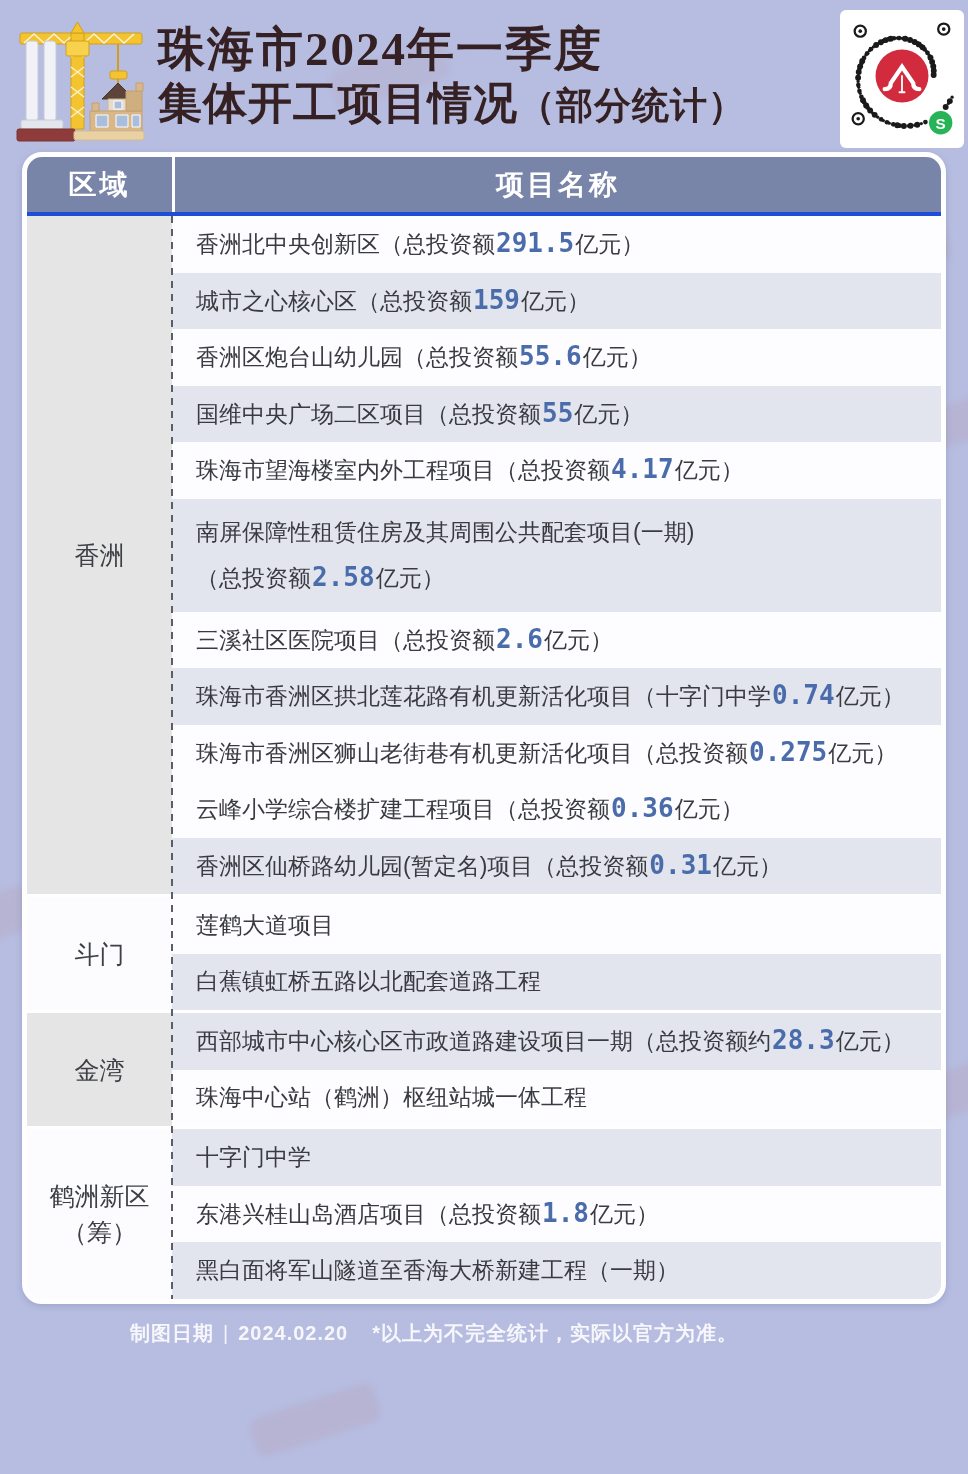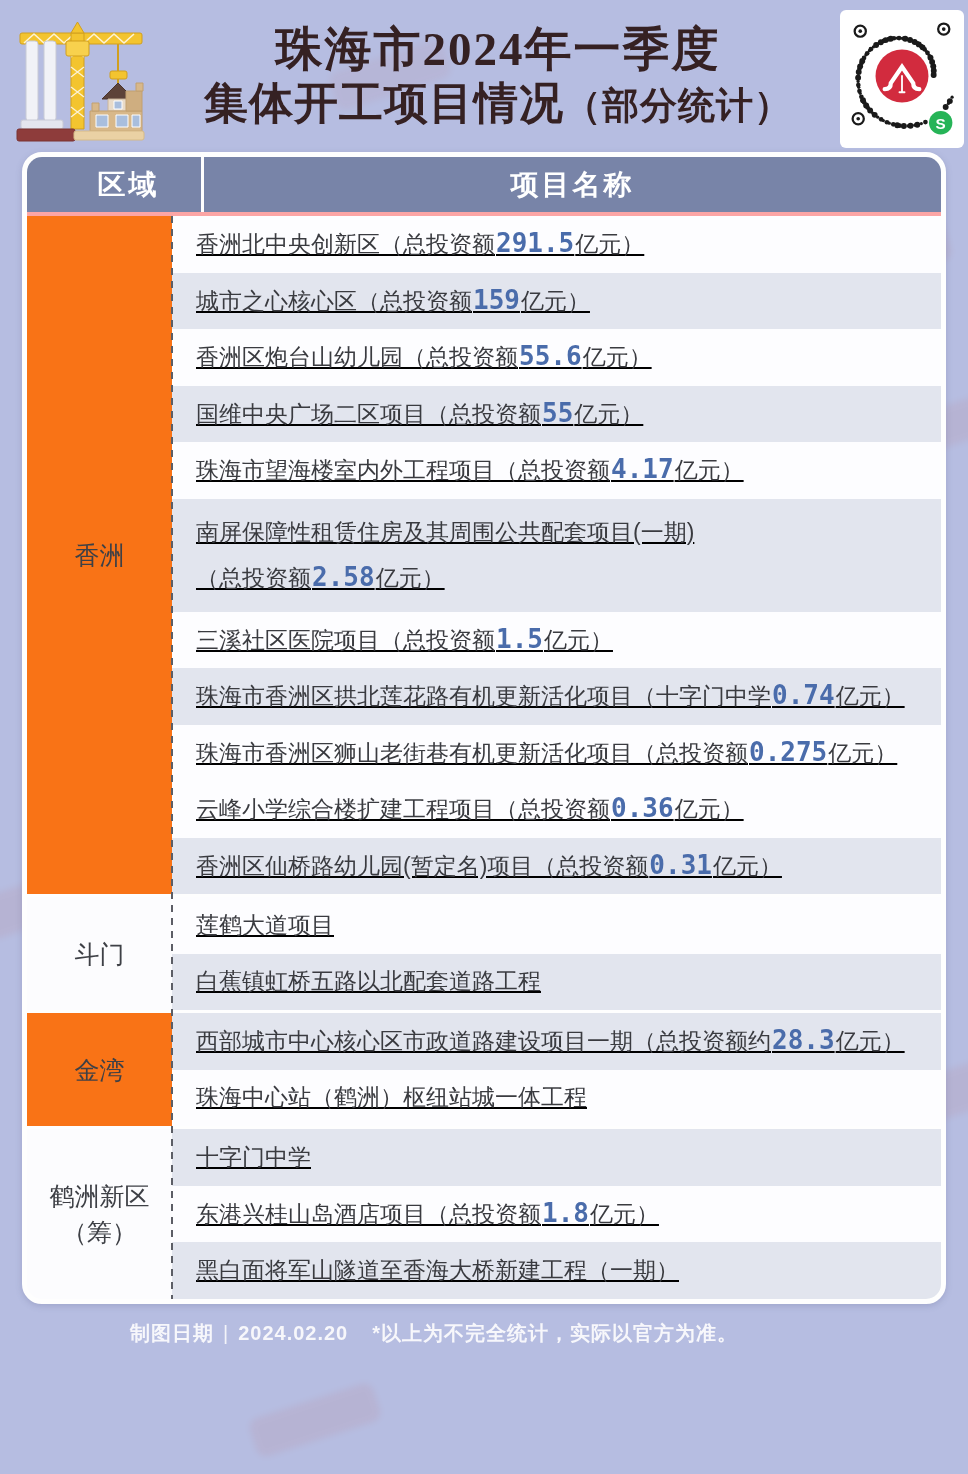--- a/index.html
+++ b/index.html
@@ -16,44 +16,44 @@
   .wm.w5{left:640px;top:620px;width:150px;height:48px;}
   .wm.w6{left:850px;top:1080px;width:140px;height:46px;}
   .wm.w7{left:250px;top:1400px;width:130px;height:40px;}
   .wm.w8{left:690px;top:960px;width:120px;height:42px;}
   .wm.w9{left:880px;top:410px;width:110px;height:40px;}
   .wm.w10{left:330px;top:55px;width:120px;height:40px;opacity:.05;}
 
   
   .topbar{height:152px;display:flex;align-items:center;padding:0 4px;position:relative;z-index:2;}
   .crane{width:146px;height:128px;flex:0 0 auto;margin:10px 0 0 8px;}
-  .titlebox{flex:1;text-align:center;color:#352123;margin-top:2px;
+  .titlebox{flex:1;text-align:left;color:#352123;margin-top:2px;
             font-family:"Liberation Serif","DejaVu Serif",serif;font-weight:bold;}
   .title-l1{font-size:47px;line-height:55px;letter-spacing:2px;}
   .title-l2{font-size:44px;line-height:54px;letter-spacing:1px;white-space:nowrap;}
   .title-paren{font-size:37px;}
   .qrbox{width:124px;height:138px;background:#ffffff;border-radius:6px;flex:0 0 auto;
          margin:6px 0 0 2px;display:flex;align-items:center;justify-content:center;}
 
   
   .table-frame{position:relative;z-index:2;margin:0 22px;border:5px solid #fefefe;
                border-radius:20px;overflow:hidden;background:#fdfdff;
                box-shadow:0 2px 6px rgba(90,95,140,.25);}
-  .thead{display:flex;height:55px;background:#7884a8;border-bottom:4px solid #fca5a5;padding-left:29px;}
+  .thead{display:flex;height:55px;background:#7884a8;border-bottom:4px solid #1d4ed8;}
   .th{display:flex;align-items:center;justify-content:center;color:#ffffff;
       font-size:28px;font-weight:bold;letter-spacing:3px;}
   .th-region{width:145px;flex:0 0 auto;border-right:3px solid #fefefe;}
   .th-project{flex:1;}
   .tbody{position:relative;}
   .group{display:flex;}
   .group + .group{border-top:3px solid #fefefe;}
   .region-cell{width:145px;flex:0 0 auto;display:flex;align-items:center;justify-content:center;
-               text-align:center;font-size:25px;color:#3e4046;background:#f97316;line-height:36px;}
+               text-align:center;font-size:25px;color:#3e4046;background:#e5e5e5;line-height:36px;}
   .region-cell.alt{background:#fcfcfe;}
-  .rows{flex:1;display:flex;flex-direction:column;text-decoration:underline;}
+  .rows{flex:1;display:flex;flex-direction:column;}
   .project-row{display:flex;align-items:center;padding:0 12px 0 24px;height:56.5px;
                background:#fdfdff;font-size:23px;color:#3a3b40;}
   .project-row.gray{background:#e2e5ee;}
   .project-row.tall{height:113px;}
   .project-row .txt{line-height:45px;}
   .num{font-family:"DejaVu Sans Mono",monospace;font-weight:bold;color:#4a6cab;
        font-size:26px;padding:0 1px;}
   .dashline{position:absolute;left:144px;top:0;bottom:0;width:2px;
             background:repeating-linear-gradient(to bottom,#5c5e66 0 7px,transparent 7px 13px);}
 
@@ -247,21 +247,21 @@
             <div class="project-row gray">
               <div class="txt"><span>国维中央广场二区项目（总投资额</span><span class="num">55</span><span>亿元）</span></div>
             </div>
             <div class="project-row white">
               <div class="txt"><span>珠海市望海楼室内外工程项目（总投资额</span><span class="num">4.17</span><span>亿元）</span></div>
             </div>
             <div class="project-row gray tall">
               <div class="txt"><span>南屏保障性租赁住房及其周围公共配套项目(一期)</span><br><span>（总投资额</span><span class="num">2.58</span><span>亿元）</span></div>
             </div>
             <div class="project-row white">
-              <div class="txt"><span>三溪社区医院项目（总投资额</span><span class="num">1.5</span><span>亿元）</span></div>
+              <div class="txt"><span>三溪社区医院项目（总投资额</span><span class="num">2.6</span><span>亿元）</span></div>
             </div>
             <div class="project-row gray">
               <div class="txt"><span>珠海市香洲区拱北莲花路有机更新活化项目（十字门中学</span><span class="num">0.74</span><span>亿元）</span></div>
             </div>
             <div class="project-row white">
               <div class="txt"><span>珠海市香洲区狮山老街巷有机更新活化项目（总投资额</span><span class="num">0.275</span><span>亿元）</span></div>
             </div>
             <div class="project-row white">
               <div class="txt"><span>云峰小学综合楼扩建工程项目（总投资额</span><span class="num">0.36</span><span>亿元）</span></div>
             </div>

